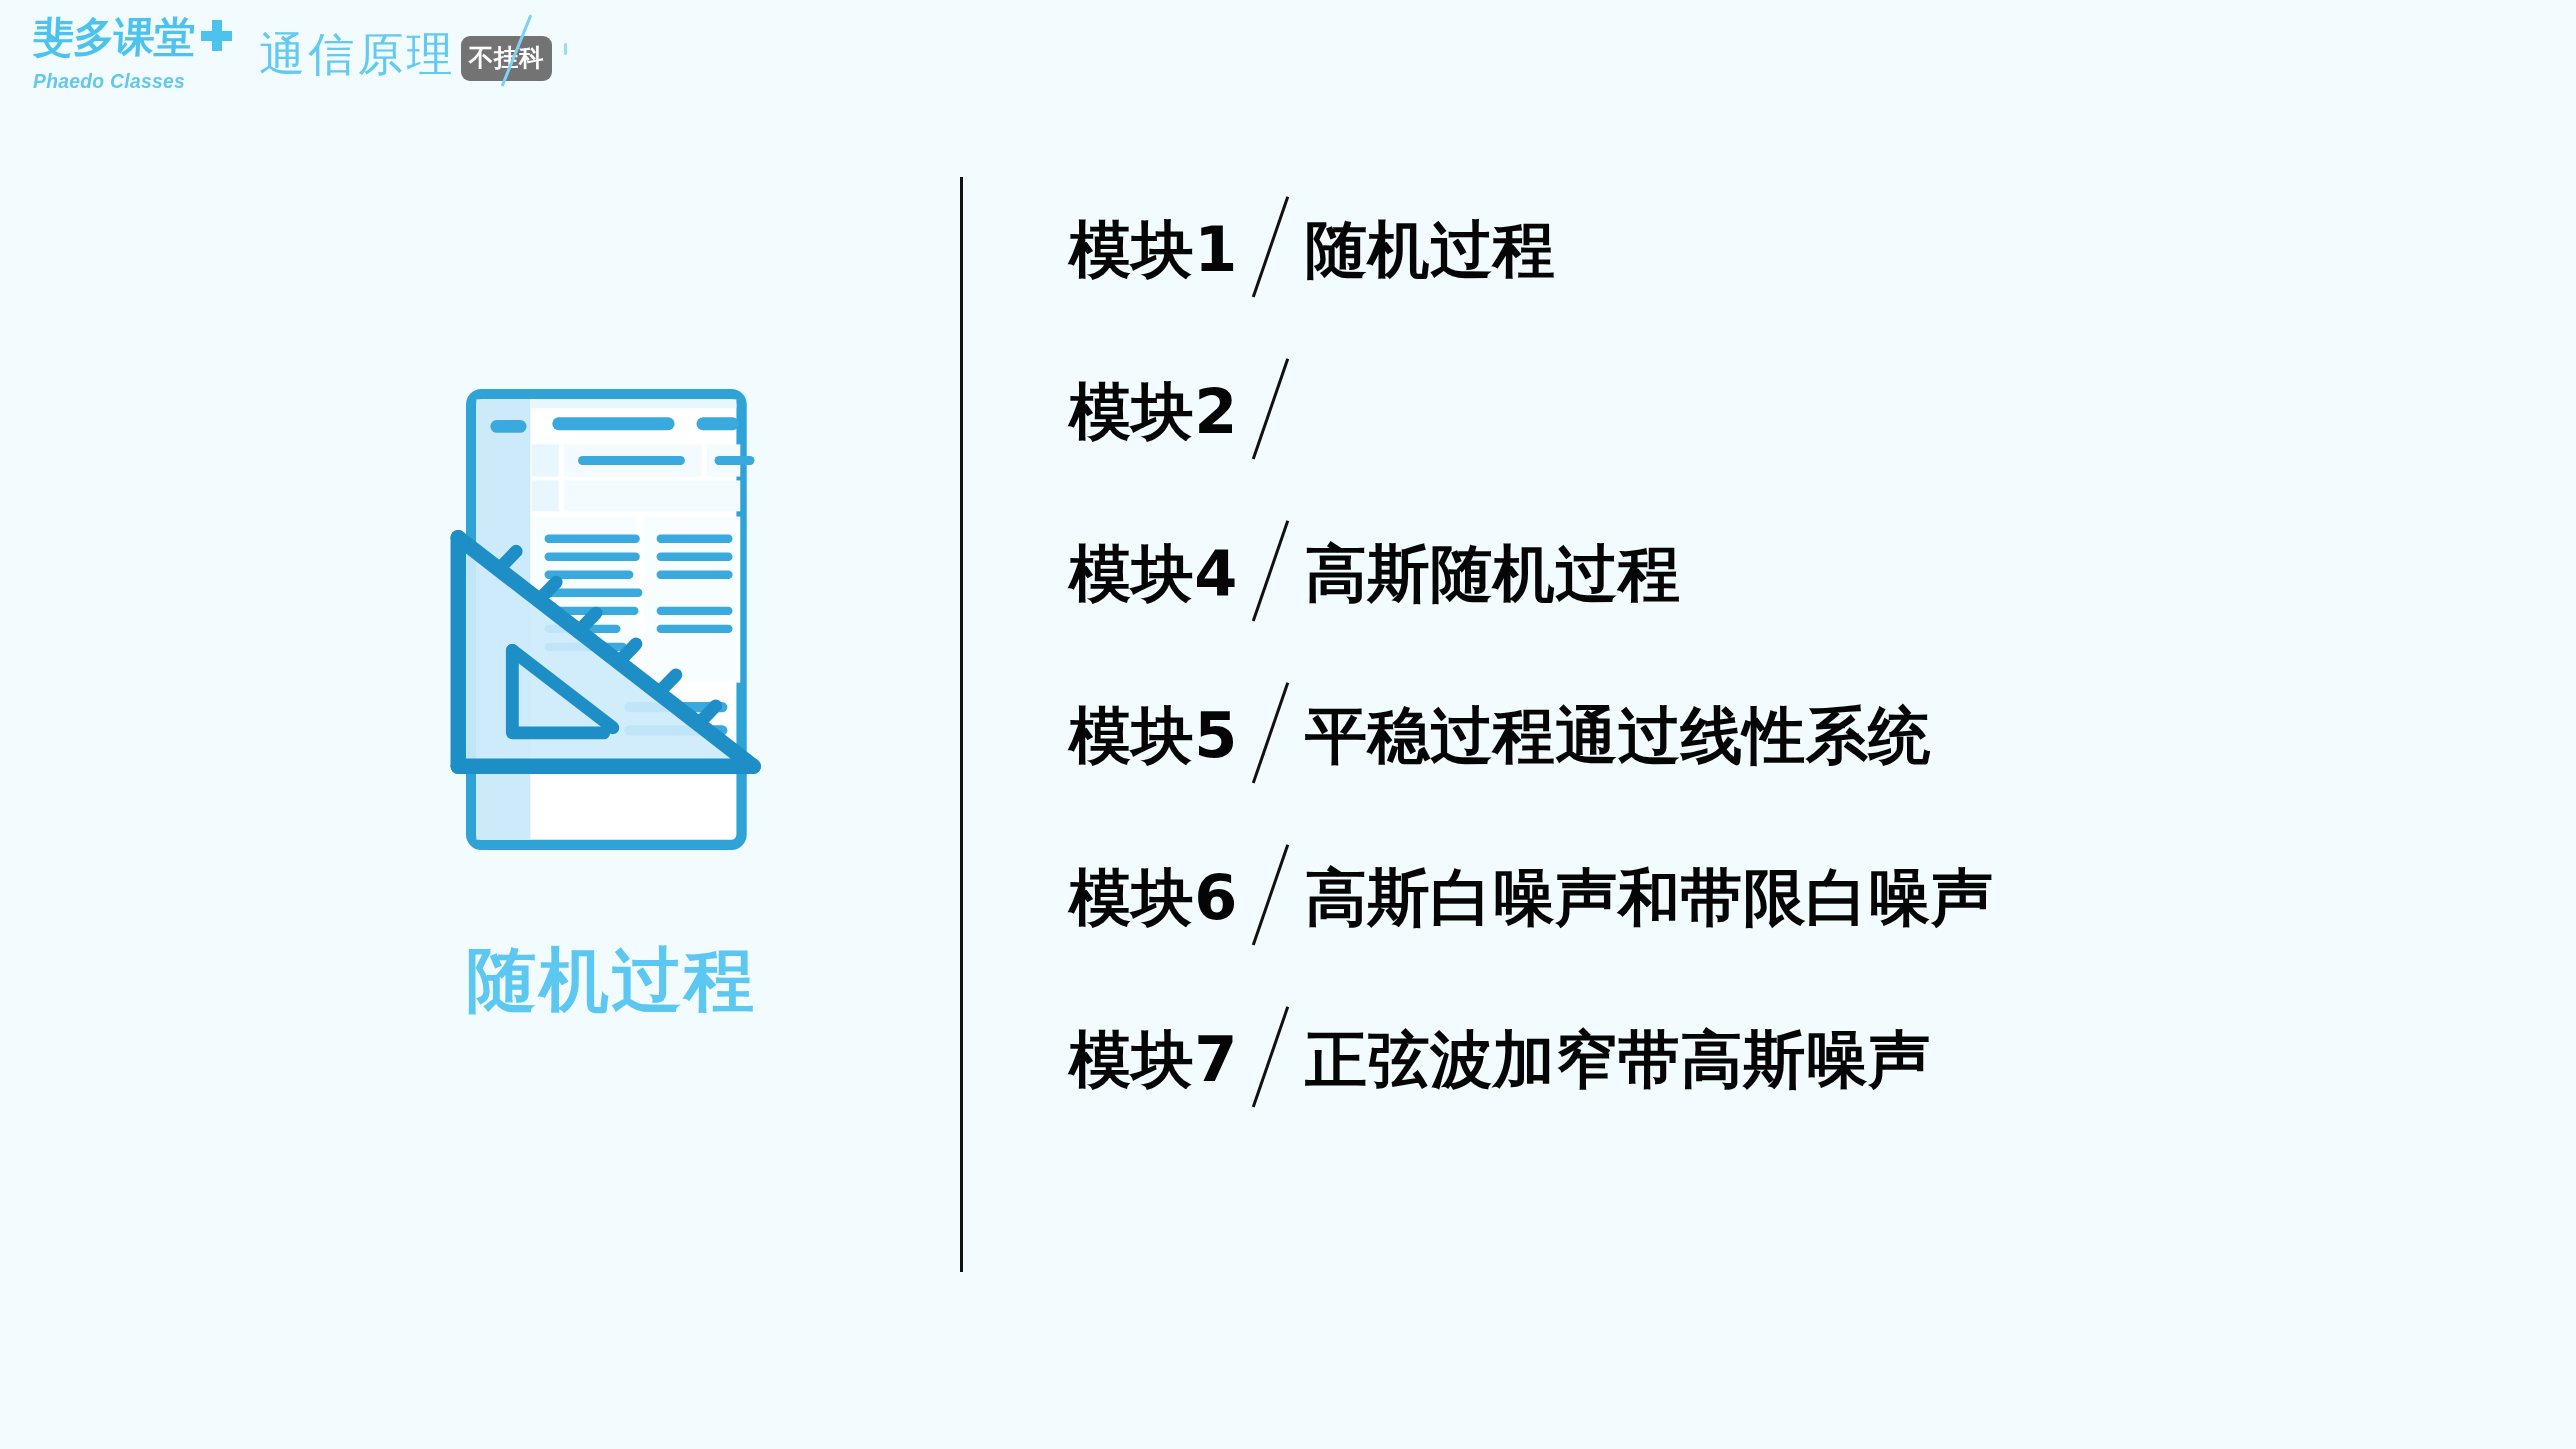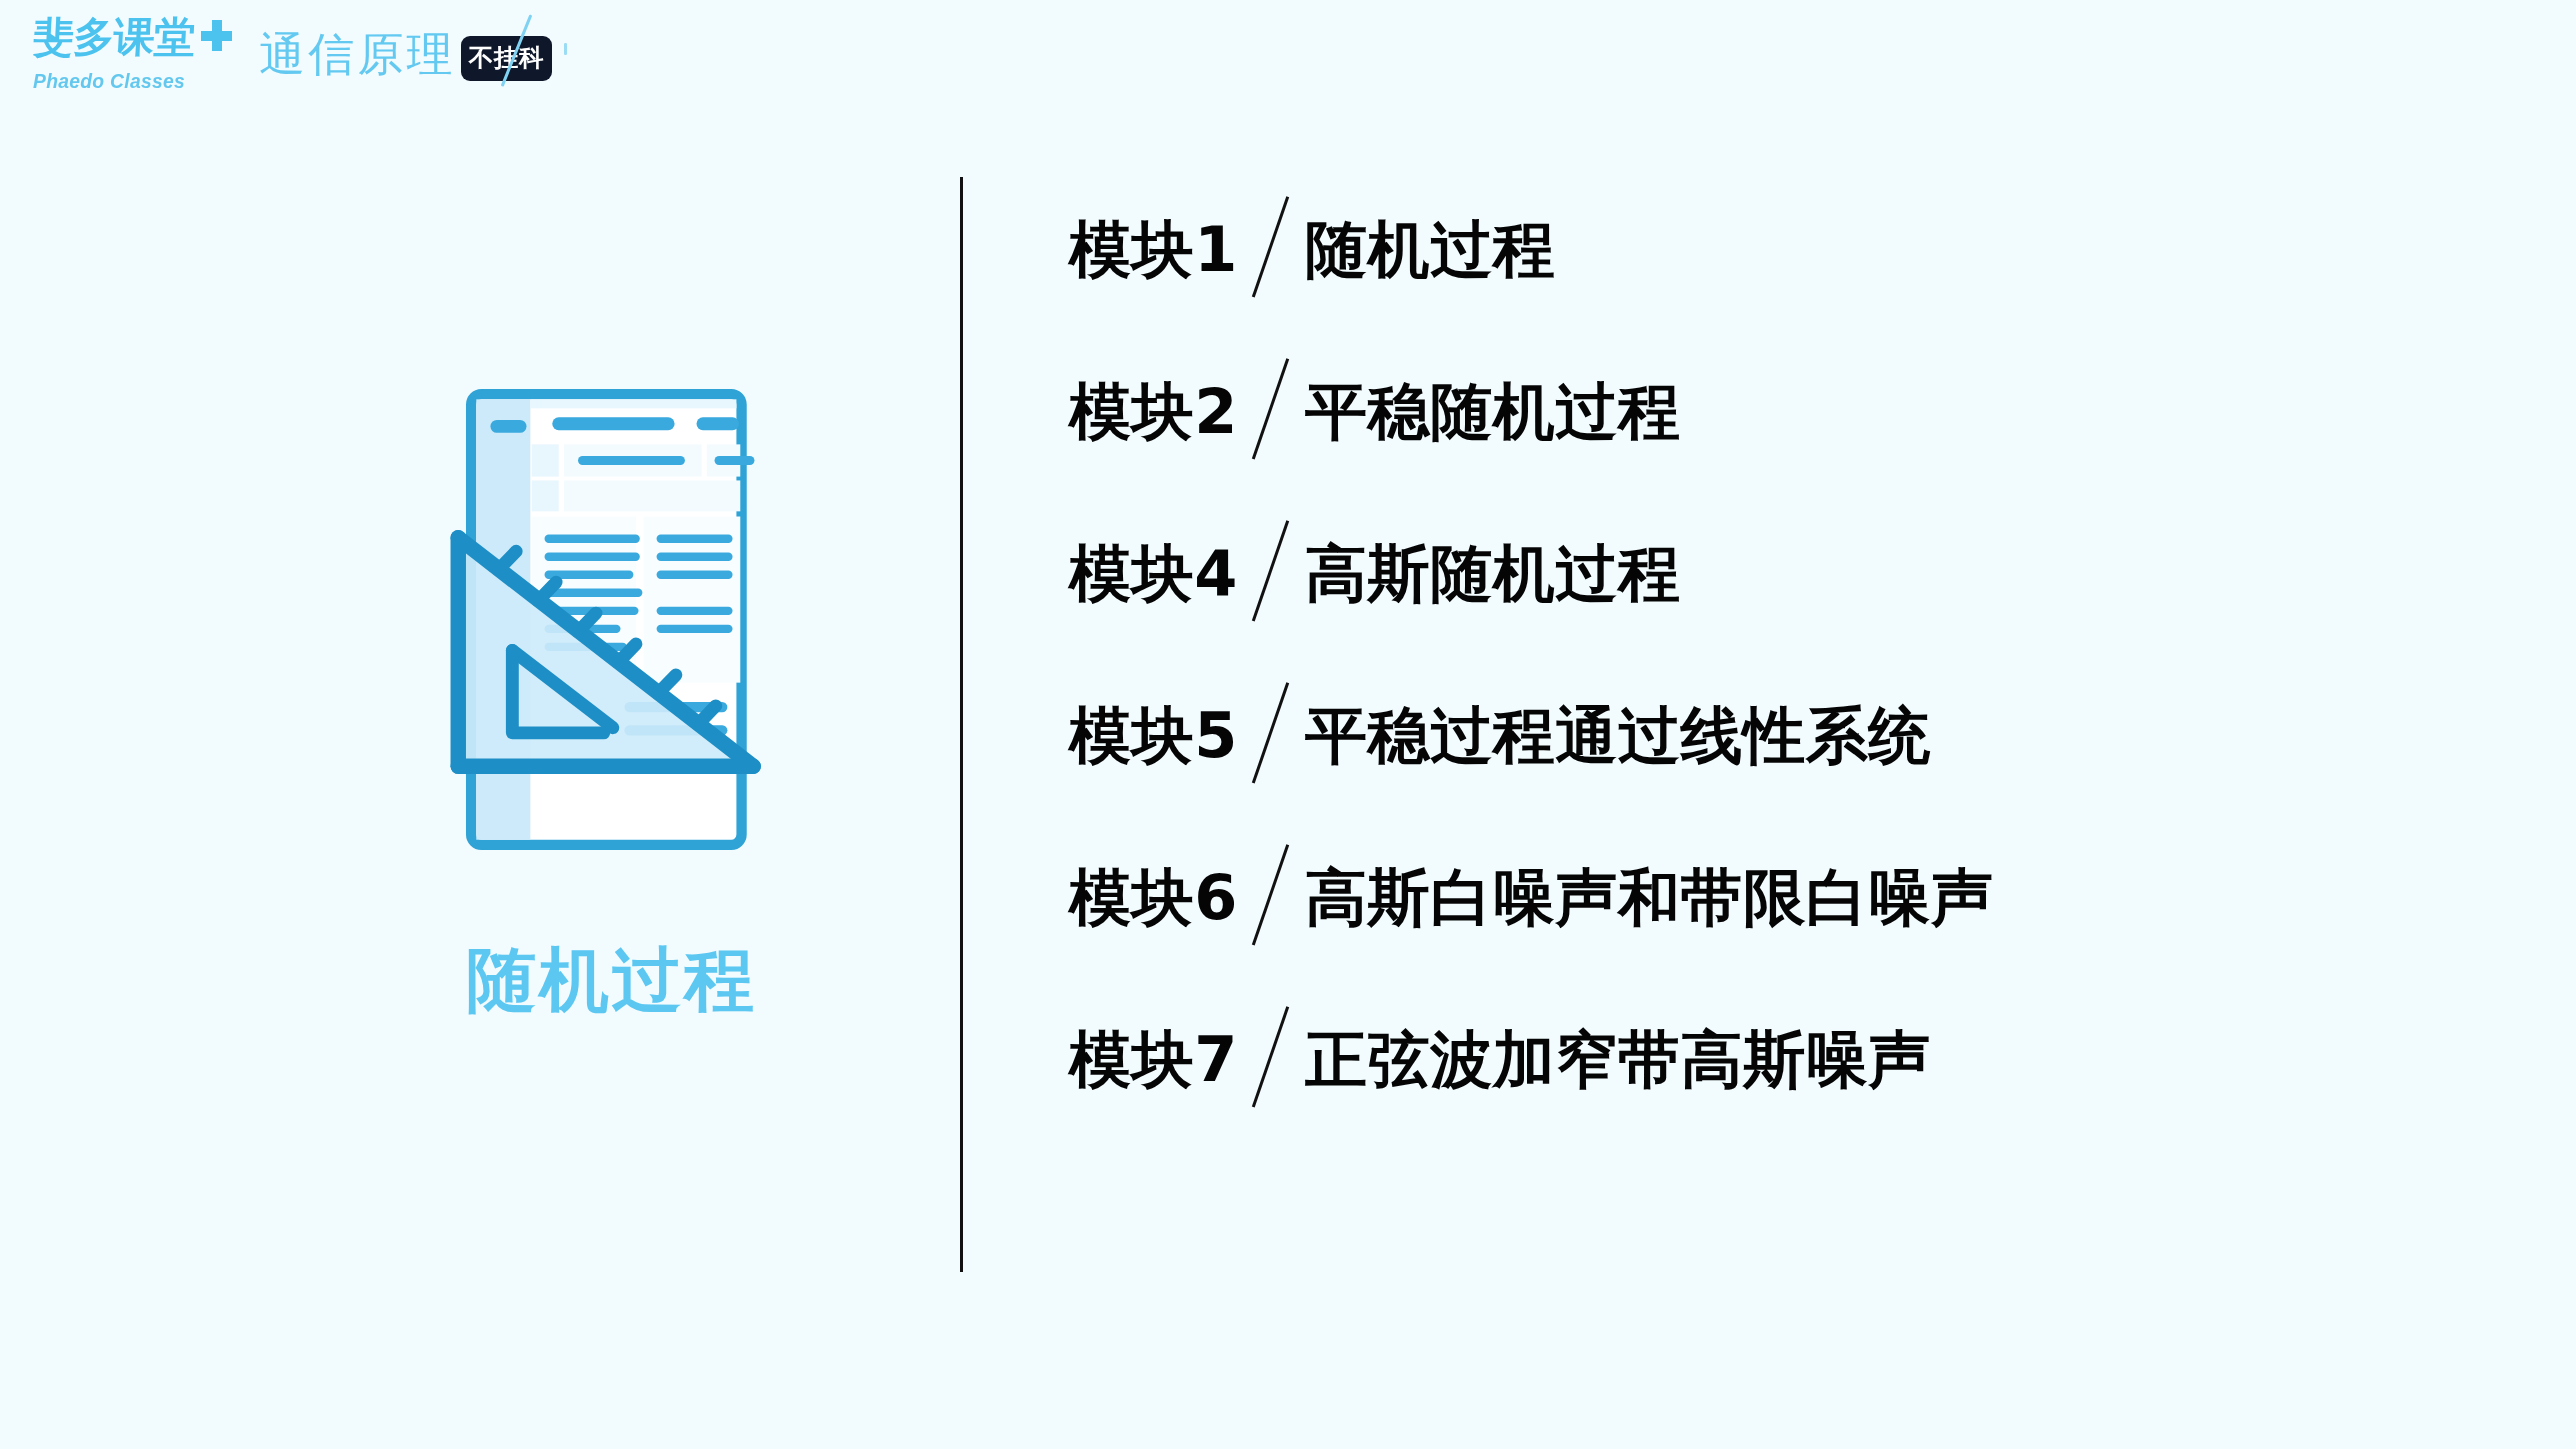--- a/index.html
+++ b/index.html
@@ -82,21 +82,21 @@
     filter: blur(0.5px);
   }
   #course-title {
     font-size: 46px;
     font-weight: 400;
     color: #63c9f0;
     letter-spacing: 3.2px;
     font-family: "DejaVu Sans", sans-serif;
   }
   #course-badge {
-    background: #0f172a;
+    background: #737373;
     color: #ffffff;
     font-size: 24.5px;
     font-weight: 700;
     padding: 5.2px 7.7px 6.4px 7.7px;
     border-radius: 9px;
     margin-left: 5.2px;
     letter-spacing: 0.6px;
     font-family: "DejaVu Sans", sans-serif;
     align-self: center;
     margin-top: 7.7px;
@@ -303,21 +303,20 @@
 
   <div class="module-row">
     <span class="module-label">模块1</span>
     <span class="module-sep"></span>
     <span class="module-title">随机过程</span>
   </div>
 
   <div class="module-row">
     <span class="module-label">模块2</span>
     <span class="module-sep"></span>
-    <span class="module-title">平稳随机过程</span>
   </div>
 
 
   <div class="module-row">
     <span class="module-label">模块4</span>
     <span class="module-sep"></span>
     <span class="module-title">高斯随机过程</span>
   </div>
 
   <div class="module-row">

